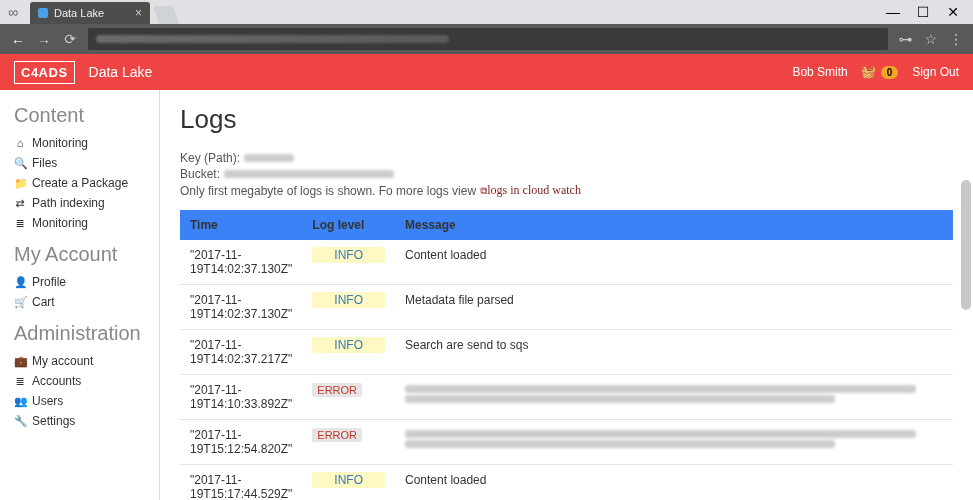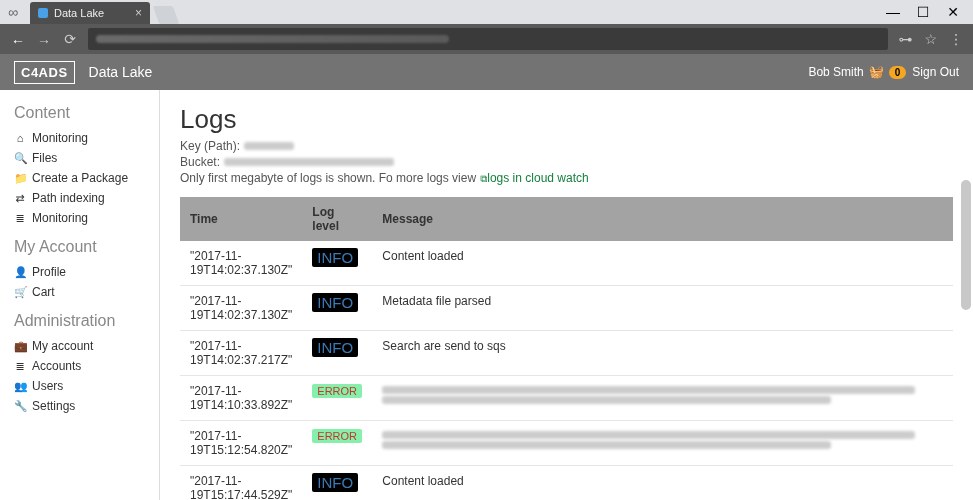--- a/index.html
+++ b/index.html
@@ -19,51 +19,51 @@
 
 
 .url-bar { height: 30px; background: #595959; display: flex; align-items: center; padding: 0 10px; gap: 10px; }
 .url-bar .nav-btn { color: #ccc; font-size: 14px; width: 16px; text-align: center; }
 .url-bar .nav-btn.back { color: #fff; }
 .url-input { flex: 1; height: 22px; background: #3a3a3a; border-radius: 2px; display: flex; align-items: center; padding: 0 8px; }
 .url-blur { height: 8px; background: linear-gradient(90deg, #6a6a6a, #5a5a5a); border-radius: 4px; filter: blur(1px); width: 45%; }
 .url-right { display: flex; gap: 12px; color: #ccc; font-size: 14px; align-items: center; }
 
 
-.app-header { height: 36px; background: #737373; color: #fff; display: flex; align-items: center; padding: 0 14px; }
+.app-header { height: 36px; background: #ef4444; color: #fff; display: flex; align-items: center; padding: 0 14px; }
 .logo-box { border: 1px solid #fff; padding: 3px 6px; font-weight: bold; font-size: 13px; letter-spacing: 0.5px; }
 .app-title { margin-left: 14px; font-size: 14px; }
-.header-right { margin-left: auto; display: flex; align-items: center; gap: 6px; font-size: 12px; }
+.header-right { margin-left: auto; display: flex; align-items: center; gap: 14px; font-size: 12px; }
 .cart { display: flex; align-items: center; gap: 4px; }
 .cart-badge { background: #f5a623; color: #000; border-radius: 8px; padding: 1px 6px; font-size: 10px; font-weight: bold; }
 
 
 .main { display: flex; height: calc(500px - 24px - 30px - 36px); position: relative; }
 .sidebar { width: 160px; padding: 14px 0 14px 14px; border-right: 1px solid #ddd; overflow-y: auto; }
-.side-group-title { color: #888; font-size: 16px; font-weight: normal; margin-bottom: 6px; margin-top: 10px; }
+.side-group-title { color: #888; font-size: 20px; font-weight: normal; margin-bottom: 6px; margin-top: 10px; }
 .side-group-title:first-child { margin-top: 0; }
 .side-item { display: flex; align-items: center; gap: 6px; font-size: 12px; color: #333; padding: 3px 0; cursor: pointer; }
 .side-item .icon { width: 12px; text-align: center; color: #333; font-size: 11px; }
 
 
 .content { flex: 1; padding: 14px 20px 0 20px; overflow-y: auto; position: relative; }
-.page-h1 { font-size: 26px; font-weight: 500; color: #333; margin-bottom: 4px; }
+.page-h1 { font-size: 26px; font-weight: 500; color: #333; margin-bottom: 16px; }
 .meta-line { font-size: 12px; color: #555; margin-top: 2px; display: flex; align-items: center; gap: 4px; }
 .blur-text { display: inline-block; height: 8px; background: #ccc; border-radius: 3px; filter: blur(1.5px); }
-.link { color: #15803d; cursor: pointer; }
+.link { color: #7f1d1d; cursor: pointer; font-family: Liberation Serif, serif; }
 .ext-icon { font-size: 10px; }
 
 
 .log-table { width: 100%; margin-top: 12px; border-collapse: collapse; font-size: 12px; }
-.log-table thead th { background: #a3a3a3; text-align: left; font-weight: 600; padding: 8px 10px; color: #333; }
+.log-table thead th { background: #3b82f6; text-align: left; font-weight: 600; padding: 8px 10px; color: #333; }
 .log-table tbody td { padding: 8px 10px; border-bottom: 1px solid #e5e5e5; vertical-align: top; }
 .col-time { width: 110px; color: #333; }
 .col-level { width: 70px; }
-.level-INFO { background: #000000; color: #3a7ab5; padding: 1px 5px; font-size: 15px; border-radius: 2px; }
-.level-ERROR { background: #86efac; color: #c0392b; padding: 1px 5px; font-size: 11px; border-radius: 2px; }
+.level-INFO { background: #fef9c3; color: #3a7ab5; padding: 1px 22px; font-size: 12px; border-radius: 2px; }
+.level-ERROR { background: #e5e5e5; color: #c0392b; padding: 1px 5px; font-size: 11px; border-radius: 2px; }
 .msg-blur { height: 8px; background: #ccc; border-radius: 3px; filter: blur(1.5px); margin: 2px 0; }
 
 
 .scrollbar { position: absolute; right: 2px; top: 90px; width: 10px; height: 130px; background: #c8c8c8; border-radius: 5px; }
 </style>
 </head>
 <body>
 
 <div class="window-controls">
   <span>—</span>

